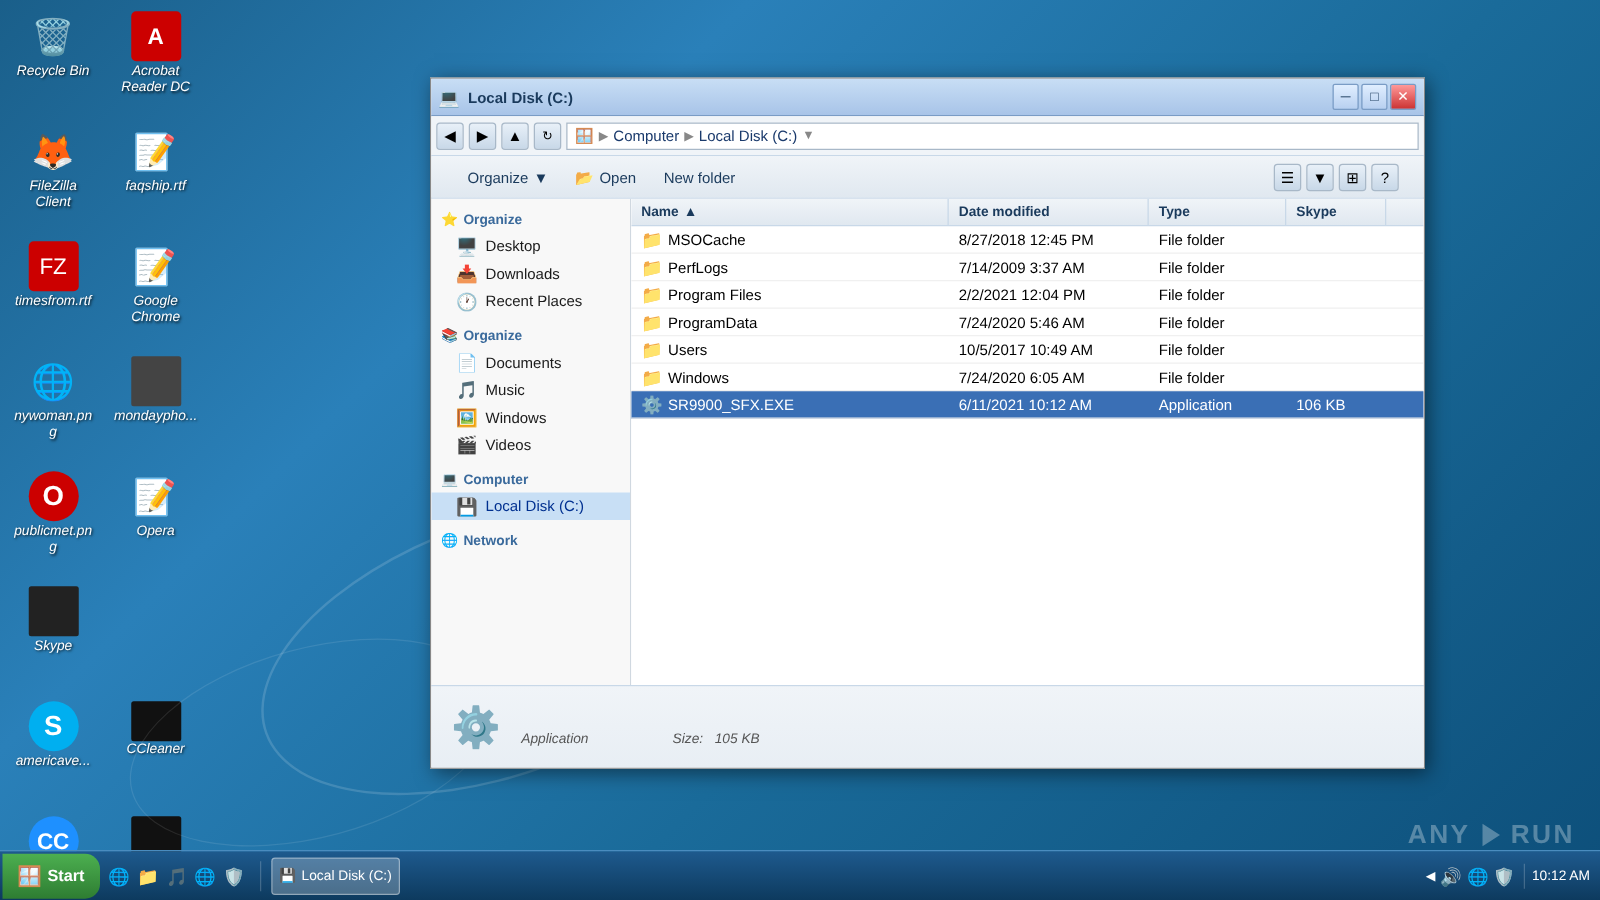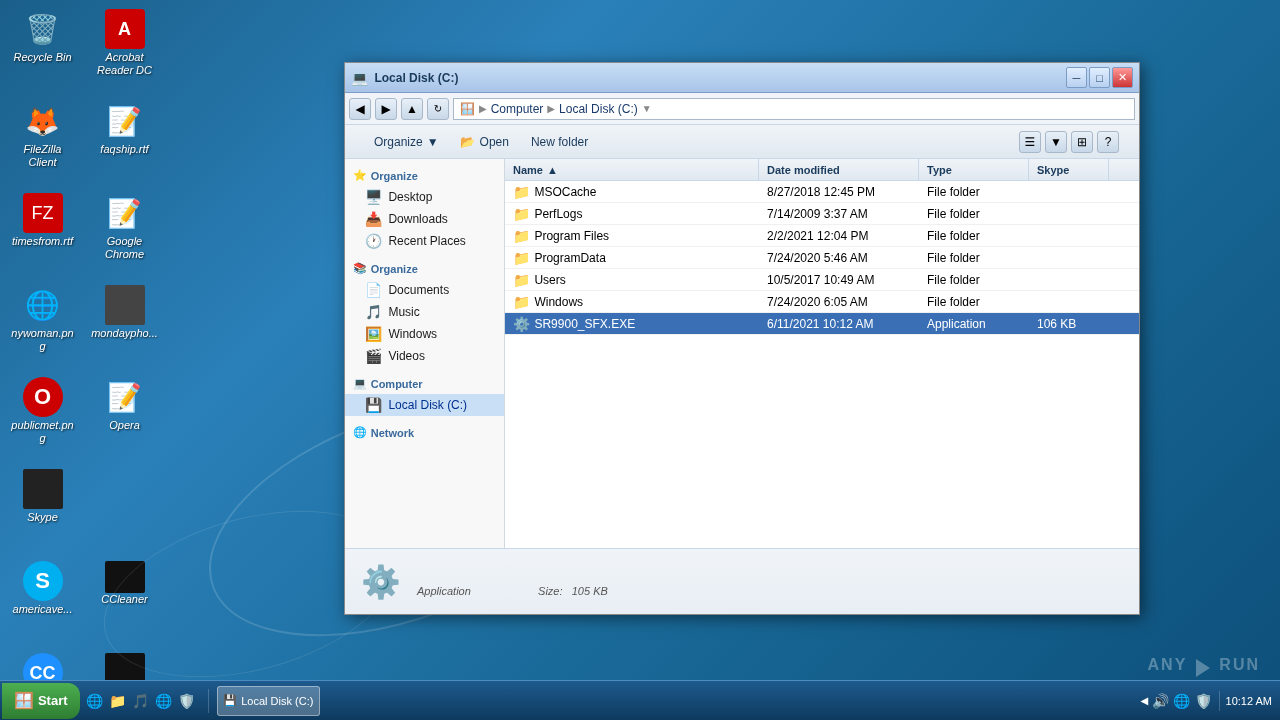--- a/index.html
+++ b/index.html
@@ -44,25 +44,25 @@
       border: 1px solid rgba(255,255,255,0.1);
       transform: rotate(-15deg);
     }
 
     
     .anyrun-watermark {
       position: absolute;
       bottom: 40px;
       right: 20px;
       color: rgba(255,255,255,0.3);
-      font-size: 16px;
+      font-size: 21px;
       font-weight: bold;
       letter-spacing: 2px;
       display: flex;
-      align-items: flex-start;
+      align-items: flex-end;
       gap: 4px;
     }
     .desktop-icon {
       width: 75px;
       display: flex;
       flex-direction: column;
       align-items: center;
       padding: 4px;
       cursor: pointer;
       border-radius: 4px;

